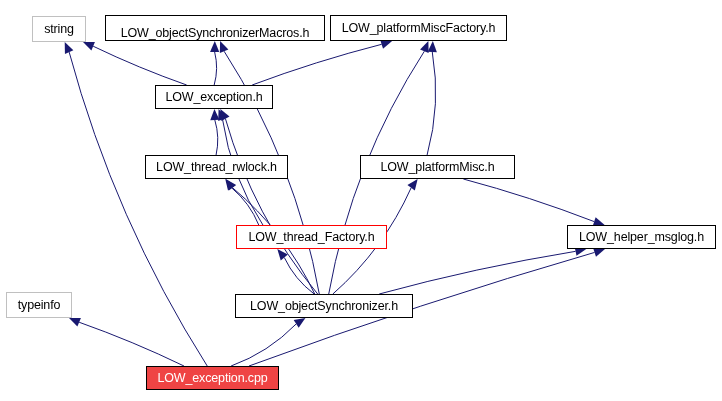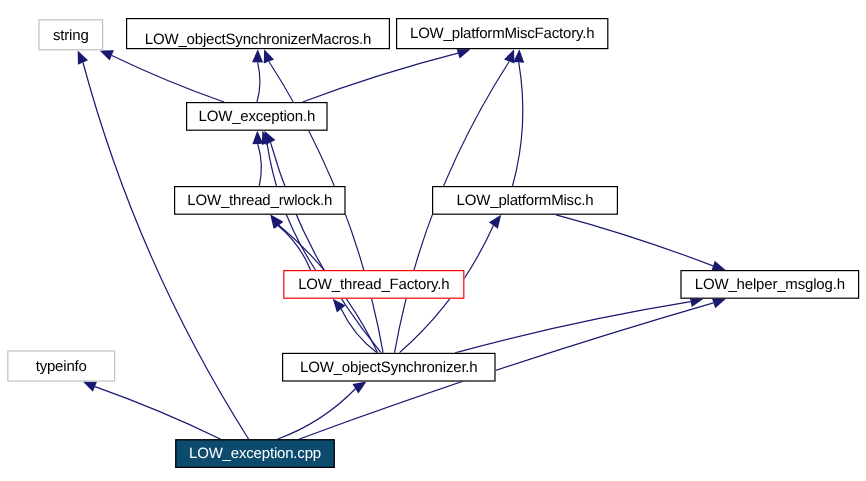--- a/index.html
+++ b/index.html
@@ -5,21 +5,21 @@
   html,body{margin:0;padding:0;background:#ffffff;}
   body{width:722px;height:401px;font-family:"Liberation Sans",sans-serif;overflow:hidden;}
   #graph{position:relative;width:722px;height:401px;background:#ffffff;}
   #edges{position:absolute;left:0;top:0;width:722px;height:401px;}
   .node{position:absolute;box-sizing:border-box;display:flex;align-items:center;
         justify-content:center;white-space:nowrap;background:#ffffff;
         font-size:12.5px;color:#000000;letter-spacing:-0.15px;}
   .node.lib{border:1px solid #c0c0c0;}
   .node.hdr{border:1px solid #000000;}
   .node.hl{border:1px solid #ff0000;margin-left:44px;}
-  .node.cur{border:1px solid #000000;background:#0c4a6e;color:#ffffff;}
+  .node.cur{border:1px solid #000000;background:#ef4444;color:#ffffff;}
 </style>
 </head>
 <body>
 
 <div id="graph">
   <svg id="edges" viewBox="0 0 722 401" xmlns="http://www.w3.org/2000/svg">
       <path d="M186.64705882352942,85 Q138.8286879704146,68.19877914162856 93.16031711729977,46.215205342080665" fill="none" stroke="#191970" stroke-width="1"></path>
       <polygon points="83,42 94.92303935126077,41.9663454566644 91.39759488333877,50.46406522749693" fill="#191970"></polygon>
       <path d="M214.17391304347825,85 Q218.81305184809813,68.56319059717107 214.652190652718,51.998844962458094" fill="none" stroke="#191970" stroke-width="1"></path>
       <polygon points="214.81159420289856,41 219.25170763701865,52.06550462889724 210.05267366841733,51.93218529601895" fill="#191970"></polygon>
@@ -75,21 +75,21 @@
     </div>
     <div class="node hdr" style="left: 360px; top: 155px; width: 155px; height: 24px;">
       <span>LOW_platformMisc.h</span>
     </div>
     <div class="node hl" style="left: 192px; top: 225px; width: 151px; height: 24px;">
       <span>LOW_thread_Factory.h</span>
     </div>
     <div class="node hdr" style="left: 567px; top: 225px; width: 149px; height: 24px;">
       <span>LOW_helper_msglog.h</span>
     </div>
-    <div class="node lib" style="left: 6px; top: 292px; width: 90px; height: 26px;">
+    <div class="node lib" style="left: 6px; top: 292px; width: 66px; height: 26px;">
       <span>typeinfo</span>
     </div>
     <div class="node hdr" style="left: 235px; top: 294px; width: 178px; height: 24px;">
       <span>LOW_objectSynchronizer.h</span>
     </div>
     <div class="node cur" style="left: 146px; top: 366px; width: 133px; height: 24px;">
       <span>LOW_exception.cpp</span>
     </div>
   </div>
 

